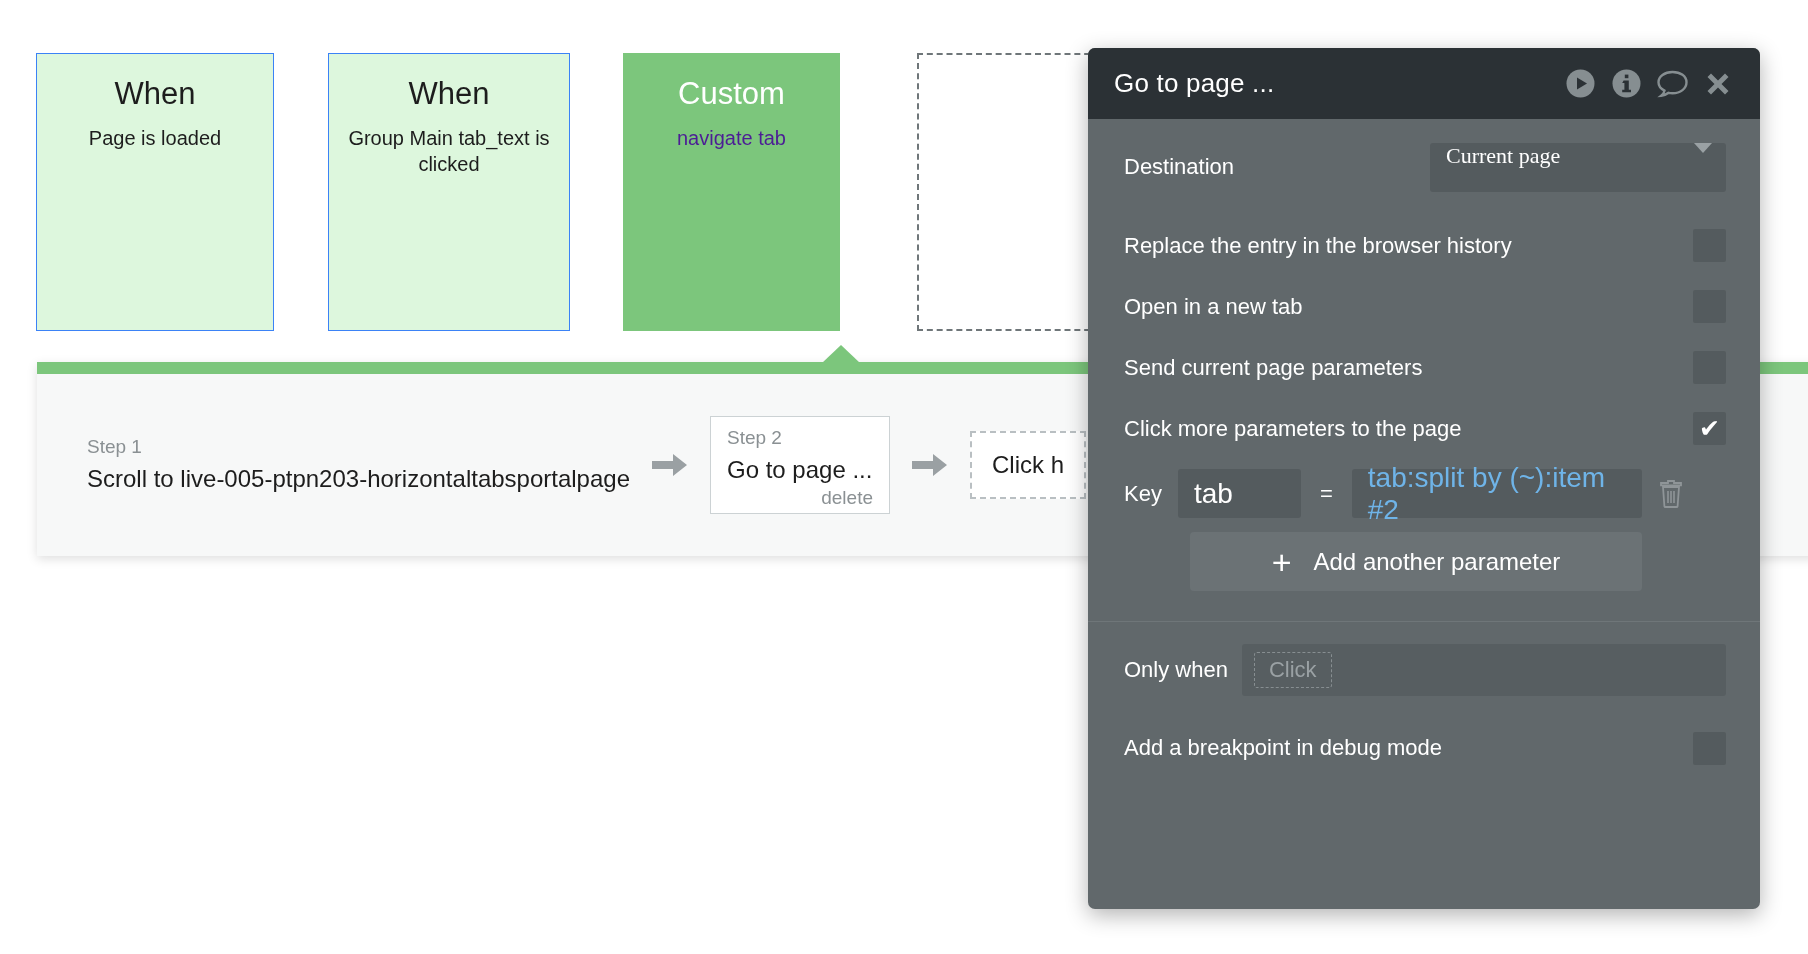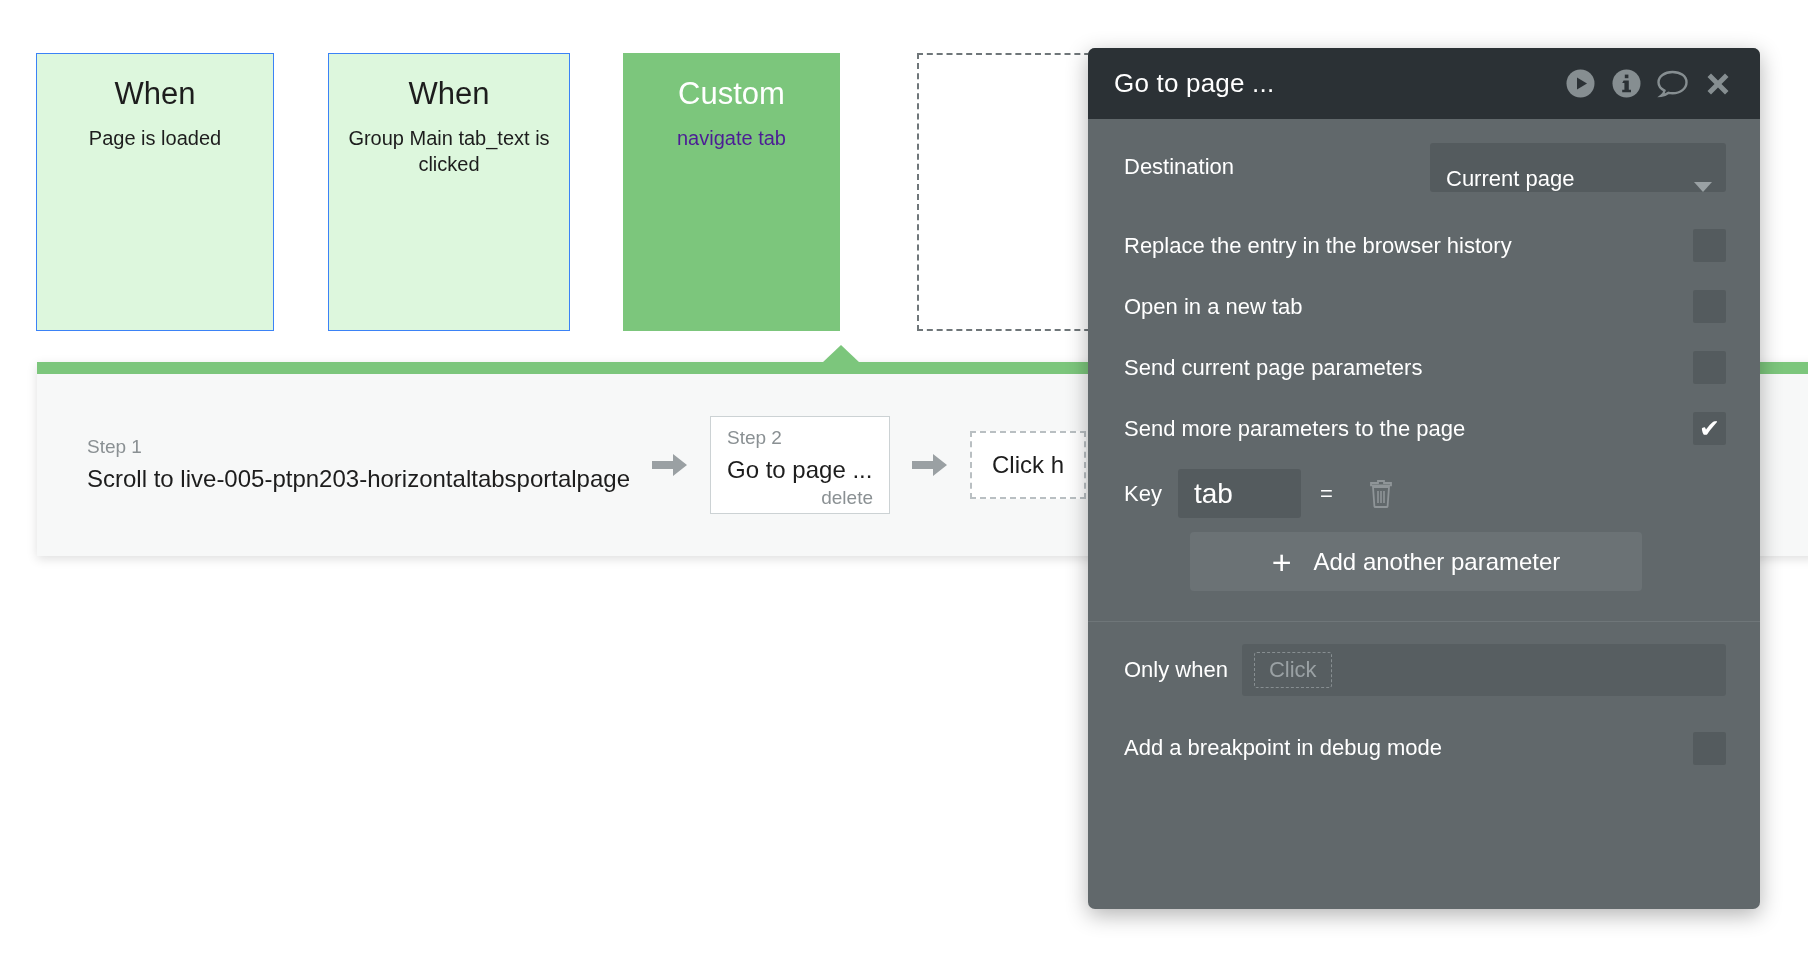--- a/index.html
+++ b/index.html
@@ -166,24 +166,25 @@
     font-weight: 400;
     flex: 1;
     white-space: nowrap;
   }
   .select {
     width: 296px;
     height: 49px;
     background: #545b5e;
     border-radius: 3px;
     display: flex;
-    align-items: flex-end;
+    align-items: flex-start;
     padding: 0 14px 0 16px;
     color: #ffffff;
     font-size: 22px;
+    font-family: Liberation Serif, serif;
   }
   .select span.val { flex: 1; }
   .caret {
     width: 0; height: 0;
     border-left: 9px solid transparent;
     border-right: 9px solid transparent;
     border-top: 10px solid #9aa1a4;
   }
   .checkbox {
     width: 33px; height: 33px;
@@ -400,30 +401,33 @@
         <div class="row-label">Open in a new tab</div>
         <div class="checkbox unchecked"></div>
       </div>
 
       <div class="row">
         <div class="row-label">Send current page parameters</div>
         <div class="checkbox unchecked"></div>
       </div>
 
       <div class="row">
-        <div class="row-label">Send more parameters to the page</div>
+        <div class="row-label">Click more parameters to the page</div>
         <div class="checkbox">✔</div>
       </div>
 
       <div class="param-row">
         <span class="param-key-label">Key</span>
         <div class="field field-key">
           <span>tab</span>
         </div>
         <span class="eq">=</span>
+        <div class="field field-val">
+          <span>tab:split by (~):item #2</span>
+        </div>
         <div class="trash">
           <svg width="24" height="28" viewBox="0 0 24 28" aria-hidden="true">
             <path d="M9 1h6v2h7v2.4H2V3h7zM4 7h16l-1.4 19.2a1 1 0 01-1 .8H6.4a1 1 0 01-1-.8z" fill="none" stroke="#8f9598" stroke-width="1.8"></path>
             <path d="M9 11v12M12 11v12M15 11v12" stroke="#8f9598" stroke-width="1.6"></path>
           </svg>
         </div>
       </div>
 
       <div class="addbtn-wrap">
         <div class="addbtn">

